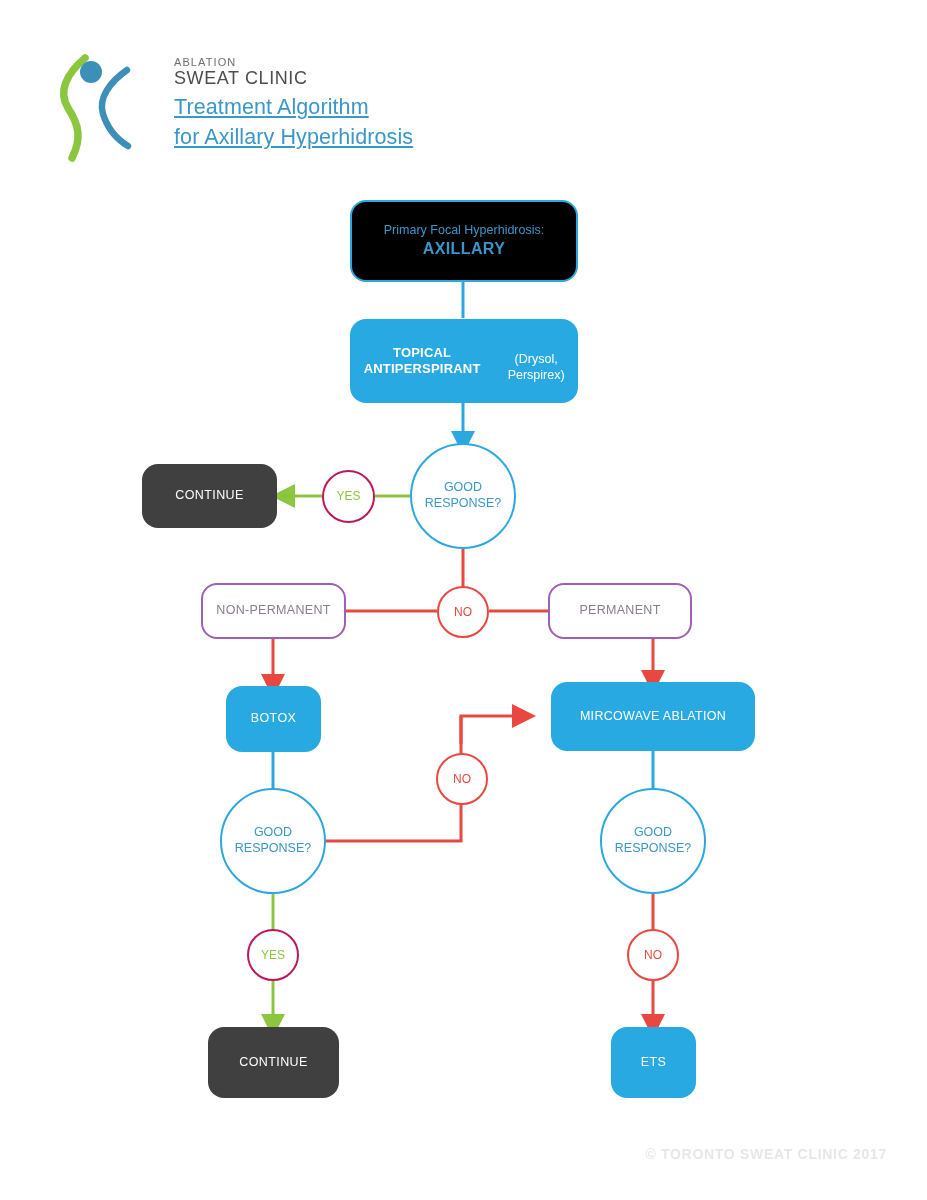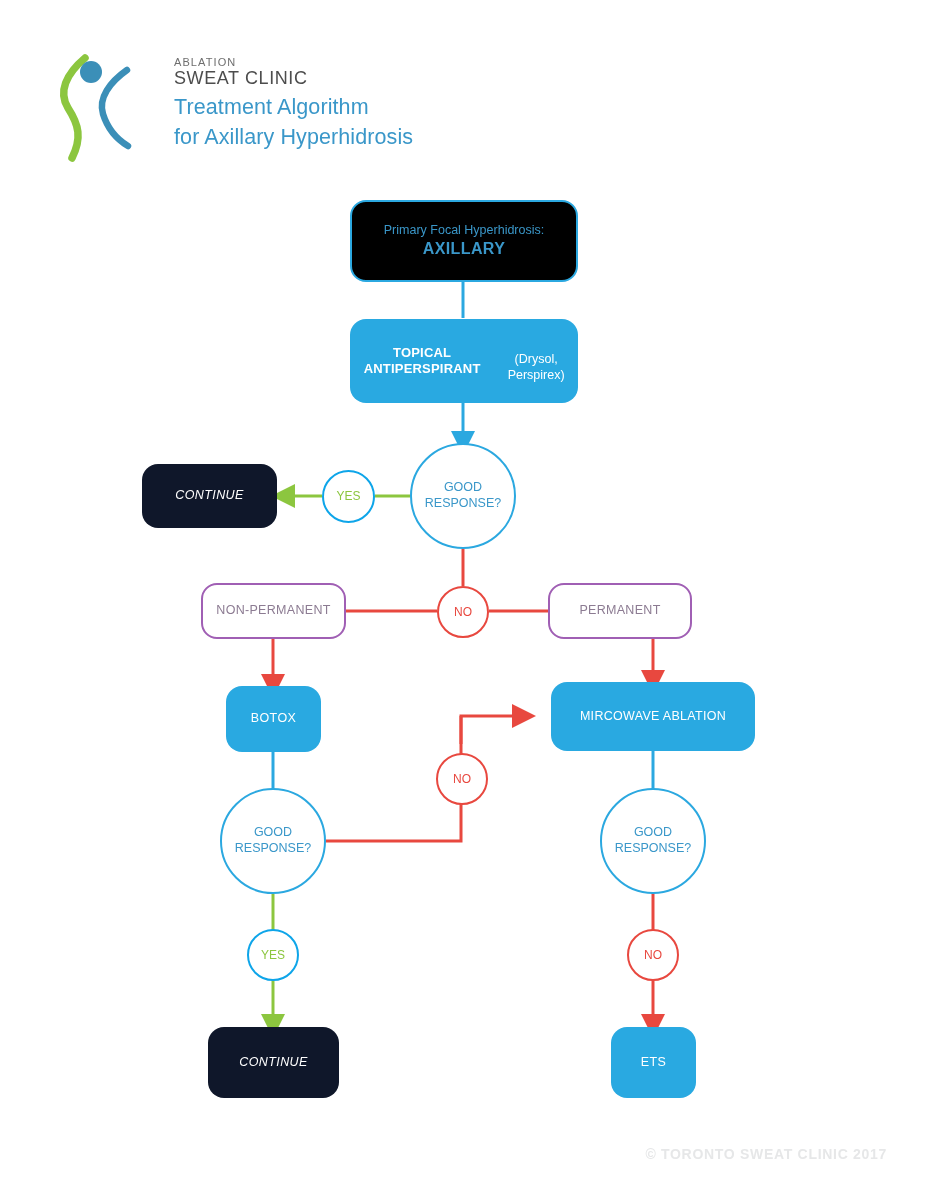--- a/index.html
+++ b/index.html
@@ -50,20 +50,21 @@
   #doc-title {
     position: absolute;
     left: 126px;
     top: 44px;
     font-size: 21.5px;
     line-height: 30px;
     color: #3a97c9;
     font-weight: 400;
     letter-spacing: 0.1px;
     white-space: pre-line;
+    text-decoration: underline;
   }
 
   
   #flow {
     position: absolute;
     left: 0;
     top: 0;
     width: 927px;
     height: 1200px;
   }
@@ -89,41 +90,40 @@
   .rect-outline-blue {
     background: #000000;
     border: 2.5px solid #2ba8e0;
     color: #3a97c9;
   }
   .rect-fill-blue {
     background: #29a9e1;
     color: #ffffff;
   }
   .rect-fill-green {
-    background: #0f172a;
+    background: #404040;
     color: #ffffff;
-    font-style: italic;
   }
   .rect-outline-purple {
     background: #ffffff;
     border: 2.5px solid #a05fb4;
     color: #8c7b92;
   }
 
   
   .circle {
     border-radius: 50%;
     background: #ffffff;
   }
   .circle-blue {
     border: 2.5px solid #2ba8e0;
     color: #3a97c9;
   }
   .circle-green {
-    border: 2px solid #0ea5e9;
+    border: 2px solid #be185d;
     color: #8cc63f;
   }
   .circle-red {
     border: 2px solid #e8483f;
     color: #e8483f;
   }
 
   .t-bold { font-weight: bold; }
   .t-reg { font-weight: 400; }
 

